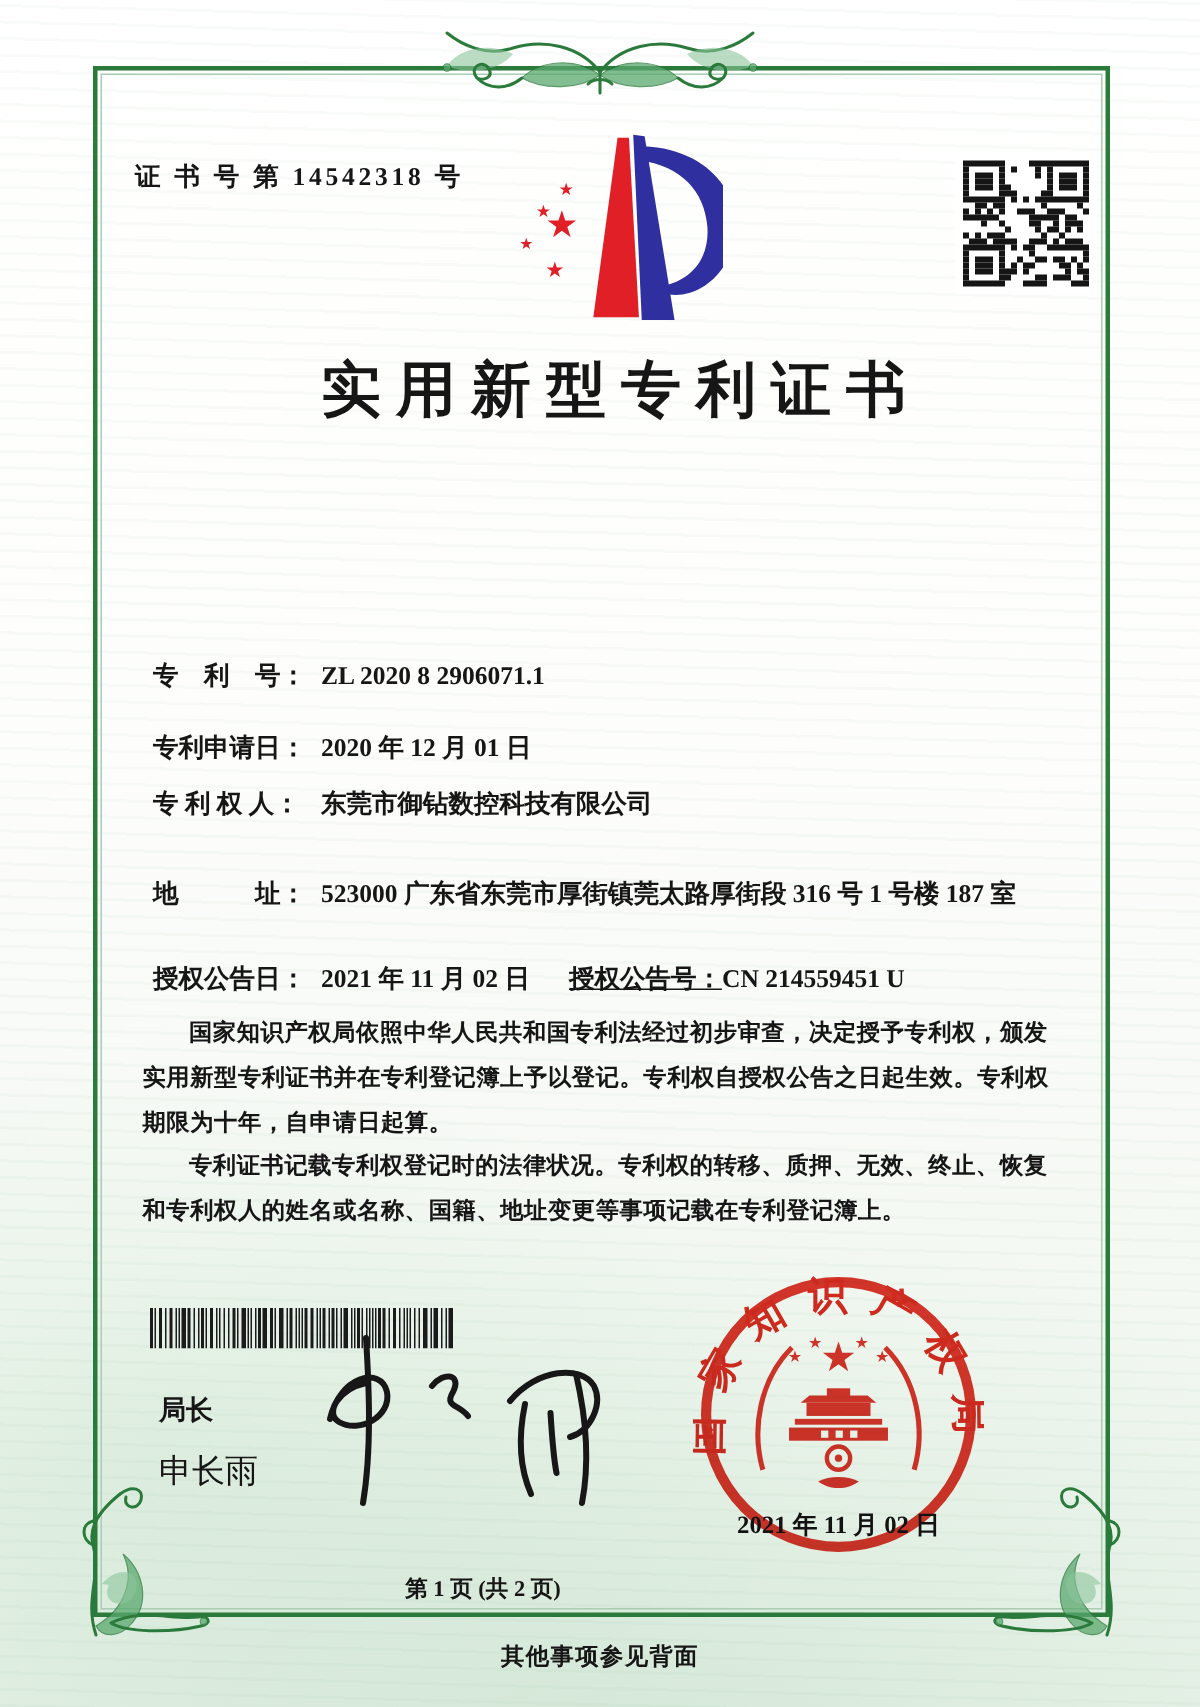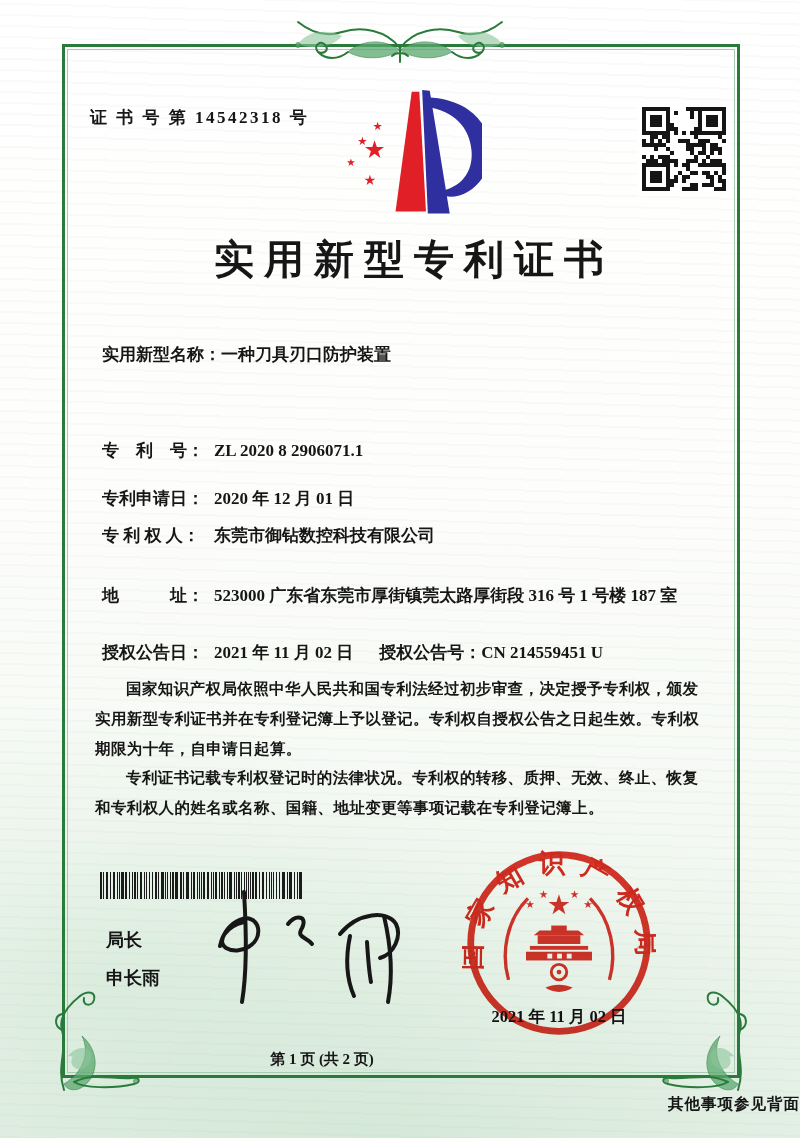--- a/index.html
+++ b/index.html
@@ -54,48 +54,48 @@
   .qr{position:absolute;left:637px;top:102px;width:94px;height:94px;background:#fff;}
 
   .title{
     position:absolute;left:0;top:232px;width:800px;text-align:center;
     font-size:40px;font-weight:700;letter-spacing:10px;padding-left:28px;
   }
 
   .frow{position:absolute;left:102px;width:600px;font-size:17px;line-height:1.5;}
   .flabel{display:inline-block;min-width:112px;font-weight:600;vertical-align:top;white-space:nowrap;}
   .fvalue{display:inline-block;font-weight:600;max-width:480px;vertical-align:top;}
-  .flabel.g2{min-width:0;margin-left:26px;}
+  .flabel.g2{min-width:0;margin-left:26px;text-decoration:underline;}
 
   .paras{
     position:absolute;left:95px;top:674px;width:614px;
     font-size:15.5px;line-height:1.92;letter-spacing:.4px;font-weight:700;
   }
   .paras p{text-indent:2em;}
 
   .barcode{position:absolute;left:100px;top:872px;width:205px;height:27px;}
   .officer-title{position:absolute;left:106px;top:928px;font-size:18px;font-weight:600;}
-  .officer-name{position:absolute;left:106px;top:966px;font-size:18px;font-weight:700;}
+  .officer-name{position:absolute;left:106px;top:966px;font-size:22px;font-weight:400;}
   .signature{position:absolute;left:192px;top:884px;width:222px;height:128px;}
   .signature path{fill:none;stroke:#171717;stroke-width:4;stroke-linecap:round;stroke-linejoin:round;}
 
   .seal-wrap{position:absolute;left:462px;top:846px;width:194px;height:194px;mix-blend-mode:multiply;}
   .seal-wrap svg{width:100%;height:100%;}
   .sealring{stroke:var(--seal-red);}
   .sealred-f{fill:var(--seal-red);}
   .sealred-s{fill:none;stroke:var(--seal-red);}
   .sealtext{fill:var(--seal-red);font-weight:700;font-size:27px;letter-spacing:15px;}
   .sealstar{fill:var(--seal-red);font-family:"DejaVu Sans",sans-serif;}
   .seal-date{
     position:absolute;left:455px;top:1006px;width:208px;text-align:center;
     font-size:16.5px;font-weight:700;color:#121212;
   }
 
   .page-info{position:absolute;left:0;top:1050px;width:644px;text-align:center;font-size:15px;font-weight:600;}
-  .back-note{position:absolute;left:0;top:1094px;width:800px;text-align:right;font-size:15.5px;font-weight:600;letter-spacing:1px;}
+  .back-note{position:absolute;left:0;top:1094px;width:800px;text-align:center;font-size:15.5px;font-weight:600;letter-spacing:1px;}
 </style>
 </head>
 <body>
 
 <div class="cert">
 
   <div class="frame">
     <div class="frame-inner"></div>
   </div>
 
@@ -368,23 +368,20 @@
       <rect x="49" y="85" width="4" height="4" fill="#151515"></rect>
       <rect x="53" y="85" width="4" height="4" fill="#151515"></rect>
       <rect x="57" y="85" width="4" height="4" fill="#151515"></rect>
       <rect x="77" y="85" width="4" height="4" fill="#151515"></rect>
       <rect x="81" y="85" width="4" height="4" fill="#151515"></rect>
       <rect x="85" y="85" width="4" height="4" fill="#151515"></rect>
     </svg>
 
   <h1 class="title">实用新型专利证书</h1>
 
-  <div class="frow" style="top:342px">
-    <span class="flabel">实用新型名称：</span><span class="fvalue">一种刀具刃口防护装置</span>
-  </div>
   <div class="frow" style="top:438px">
     <span class="flabel">专　利　号：</span><span class="fvalue">ZL 2020 8 2906071.1</span>
   </div>
   <div class="frow" style="top:486px">
     <span class="flabel">专利申请日：</span><span class="fvalue">2020 年 12 月 01 日</span>
   </div>
   <div class="frow" style="top:523px">
     <span class="flabel">专 利 权 人：</span><span class="fvalue">东莞市御钻数控科技有限公司</span>
   </div>
   <div class="frow" style="top:583px">

